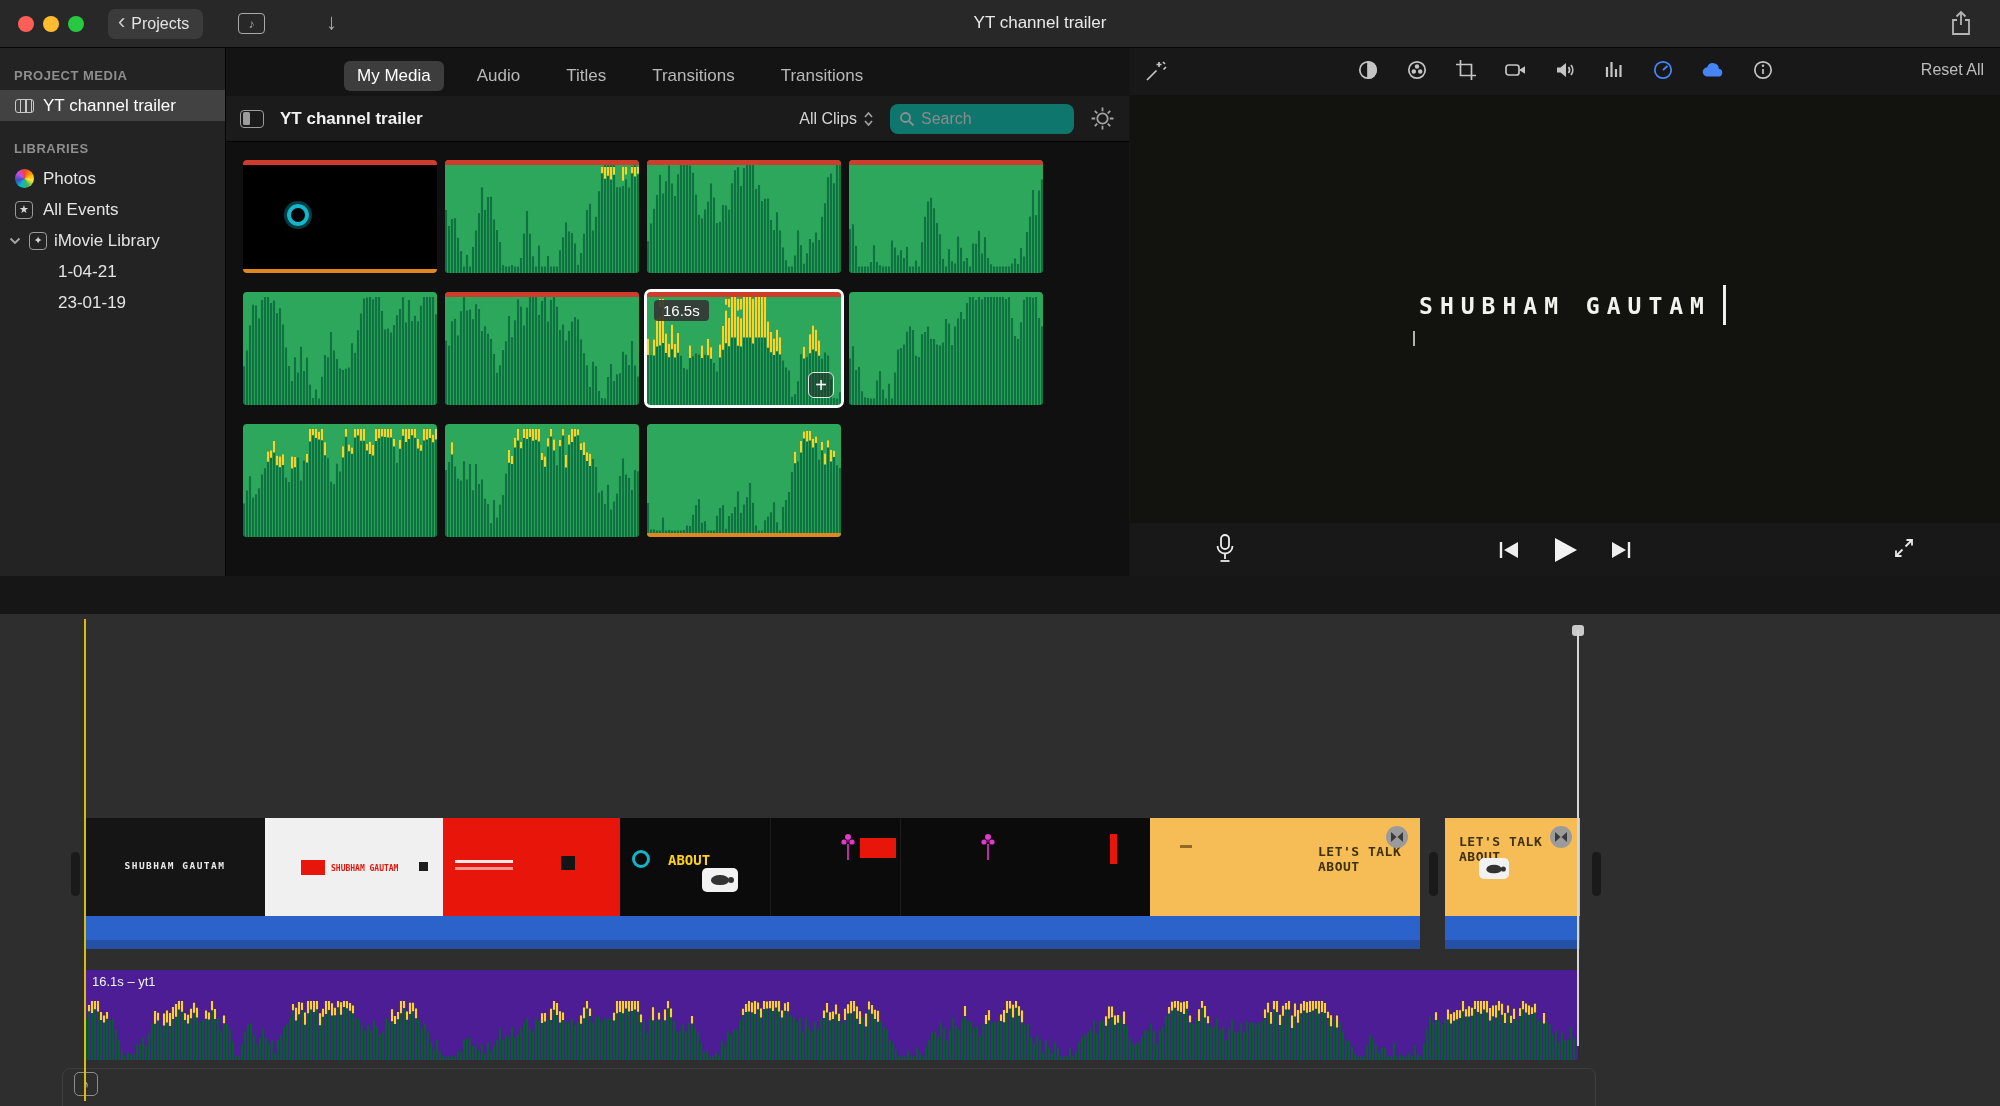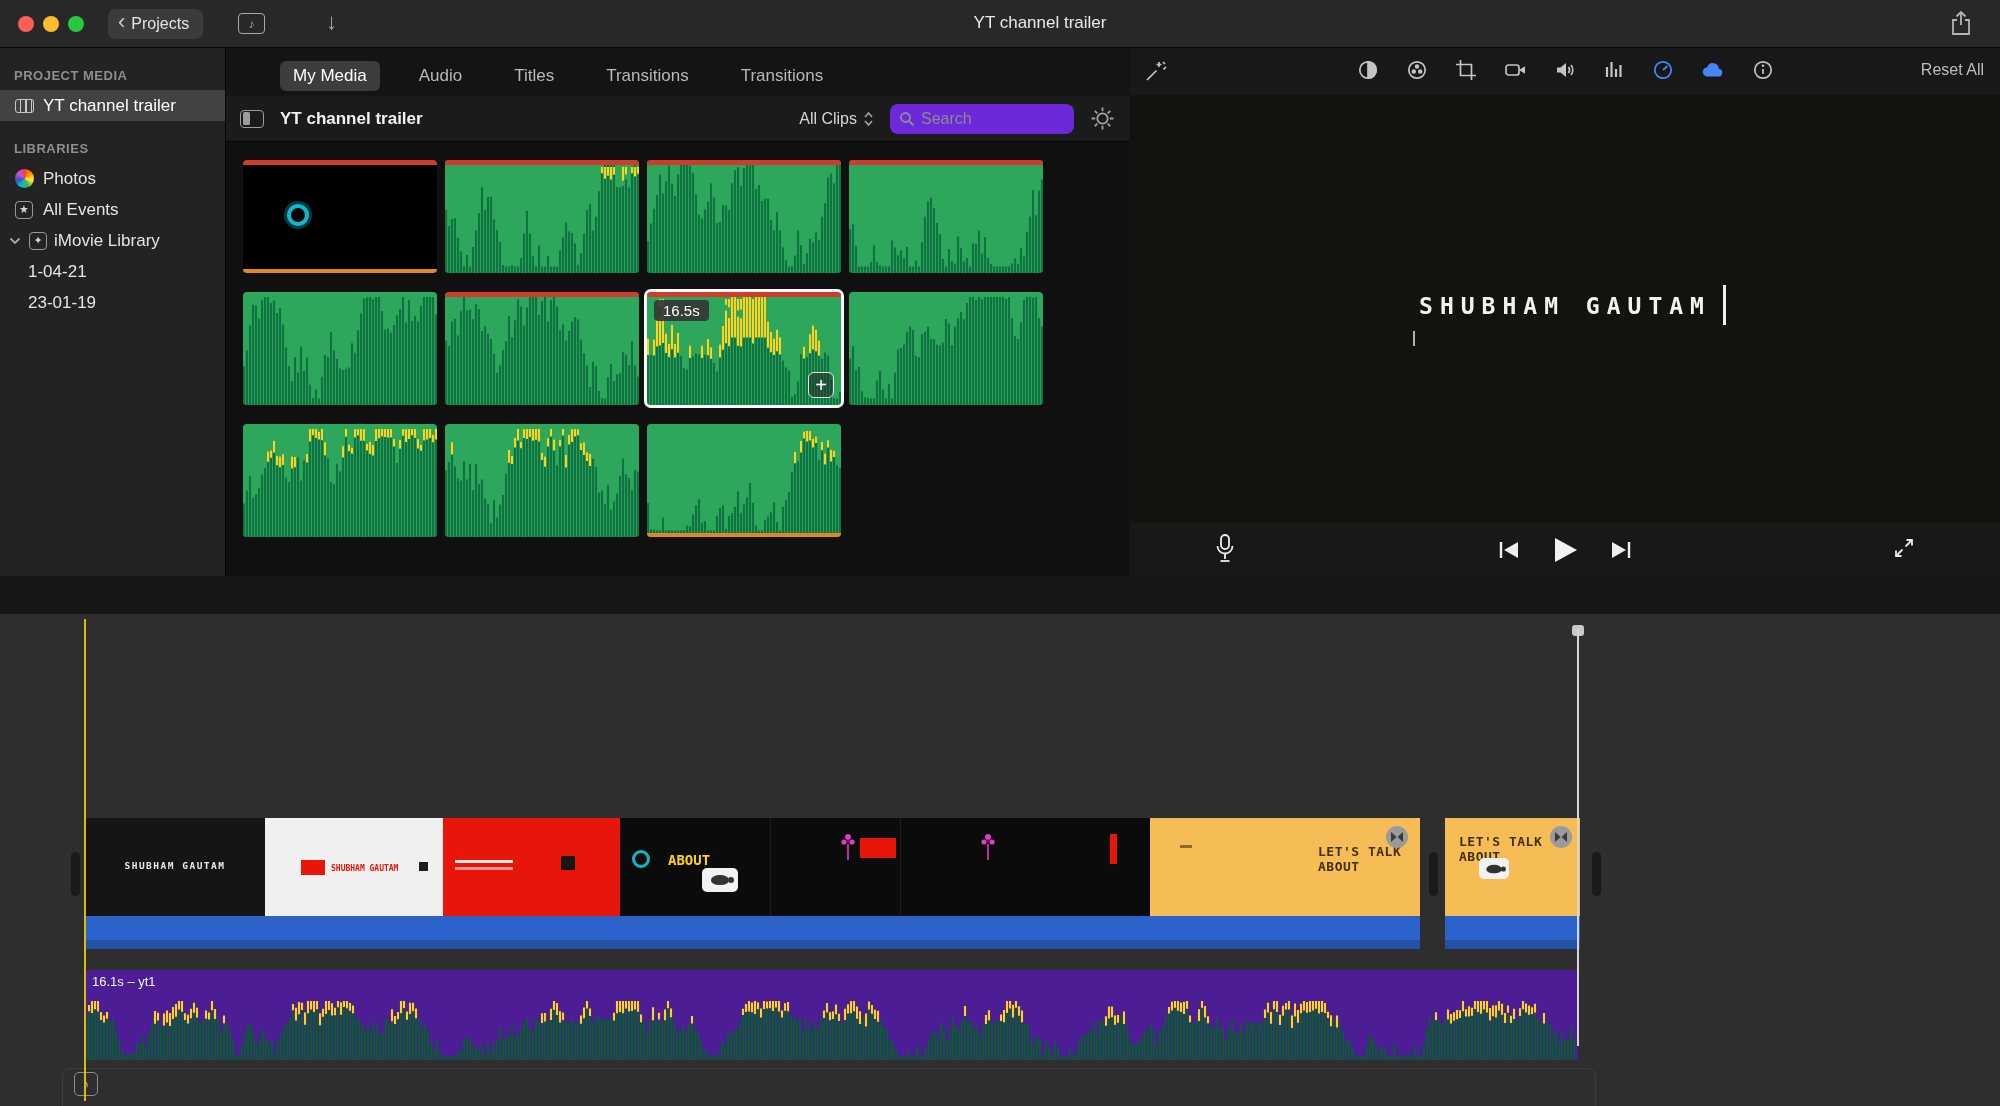--- a/index.html
+++ b/index.html
@@ -18,40 +18,40 @@
   .tbmedia{position:absolute;left:238px;top:13px;width:27px;height:21px;border:1.6px solid #a9a9a9;border-radius:4px;display:flex;align-items:center;justify-content:center;color:#a9a9a9;font-size:12px}
   .tbimport{position:absolute;left:326px;top:9px;color:#a9a9a9;font-size:22px}
   .win-title{position:absolute;left:50%;transform:translateX(-50%);margin-left:40px;top:13px;color:#e9e9e9;font-size:17px}
   .share{position:absolute;right:28px;top:10px}
 
   
   .sidebar{position:absolute;left:0;top:48px;width:226px;height:528px;background:#232323;border-right:1px solid #050505;color:#e2e2e2}
   .sec-h{color:#8e8e8e;font-size:13px;font-weight:bold;letter-spacing:.5px;margin:20px 0 7px 14px}
   .srow{height:31px;display:flex;align-items:center;gap:9px;padding-left:14px;font-size:17px;color:#e4e4e4}
   .srow.sel{background:#424242;color:#fff}
-  .srow.sub{padding-left:28px}
+  .srow.sub{padding-left:58px}
   .srow.lib{padding-left:8px;gap:6px}
   .ico{width:20px;display:flex;justify-content:center;align-items:center}
   .film{width:19px;height:14px;border:1.5px solid #c9c9c9;border-radius:3px;background:repeating-linear-gradient(90deg,transparent 0 4px,#c9c9c9 4px 5.5px)}
   .pin{width:19px;height:19px;border-radius:50%;background:conic-gradient(#f44336,#ff9800,#ffeb3b,#4caf50,#00bcd4,#3f51b5,#c04cf0,#f44336)}
   .starbox{width:18px;height:18px;border:1.5px solid #9a9a9a;border-radius:4px;color:#d4d4d4;font-size:11px;display:flex;align-items:center;justify-content:center;line-height:1}
 
   
-  .tabbar{position:absolute;left:226px;top:48px;width:903px;height:56px;background:#141414;border-bottom:1px solid #040404;display:flex;align-items:center;padding-left:54px;gap:26px}
+  .tabbar{position:absolute;left:226px;top:48px;width:903px;height:56px;background:#141414;border-bottom:1px solid #040404;display:flex;align-items:center;padding-left:118px;gap:20px}
   .tab{padding:5px 13px;border-radius:6px;color:#b9b9b9;font-size:17px;white-space:nowrap}
   .tab.sel{background:#3d3d3d;color:#fff}
 
   
   .bheader{position:absolute;left:226px;top:96px;width:903px;height:46px;background:#1b1b1b;border-bottom:1px solid #040404;display:flex;align-items:center;padding:0 14px;gap:16px}
   .toggle{width:24px;height:18px;border:1.5px solid #9c9c9c;border-radius:4px;position:relative;flex:none}
   .toggle::before{content:'';position:absolute;left:1.5px;top:1.5px;bottom:1.5px;width:7px;background:#9c9c9c;border-radius:1.5px}
   .btitle{font-size:17px;font-weight:bold;color:#f2f2f2;white-space:nowrap}
   .bspace{flex:1}
   .filter{display:flex;align-items:center;gap:6px;color:#d6d6d6;font-size:16px;white-space:nowrap}
-  .search{width:184px;height:30px;background:#6d28d9;border-radius:8px;display:flex;align-items:center;padding:0 9px;gap:6px;flex:none}
+  .search{width:184px;height:30px;background:#0f766e;border-radius:8px;display:flex;align-items:center;padding:0 9px;gap:6px;flex:none}
   .search input{background:transparent;border:none;outline:none;color:#ddd;font-size:16px;width:132px;font-family:inherit}
   .search input::placeholder{color:#8b8b8b}
 
   
   .grid{position:absolute;left:226px;top:142px;width:903px;height:434px;background:#101010;padding:18px 0 7px 17px;display:flex;flex-wrap:wrap;gap:19px 8px;align-content:flex-start}
   .thumb{position:relative;width:194px;height:113px;background:#2ca75b;border-radius:4px;overflow:hidden;flex:none}
   .thumb.sel{box-shadow:0 0 0 3px #fff}
   .thumb.logo{background:#000}
   .stripe{position:absolute;left:0;right:0;top:0;height:5px;background:#cf3c2c;z-index:3}
   .stripe.bot{top:auto;bottom:0;background:#e2861f;height:4px}

